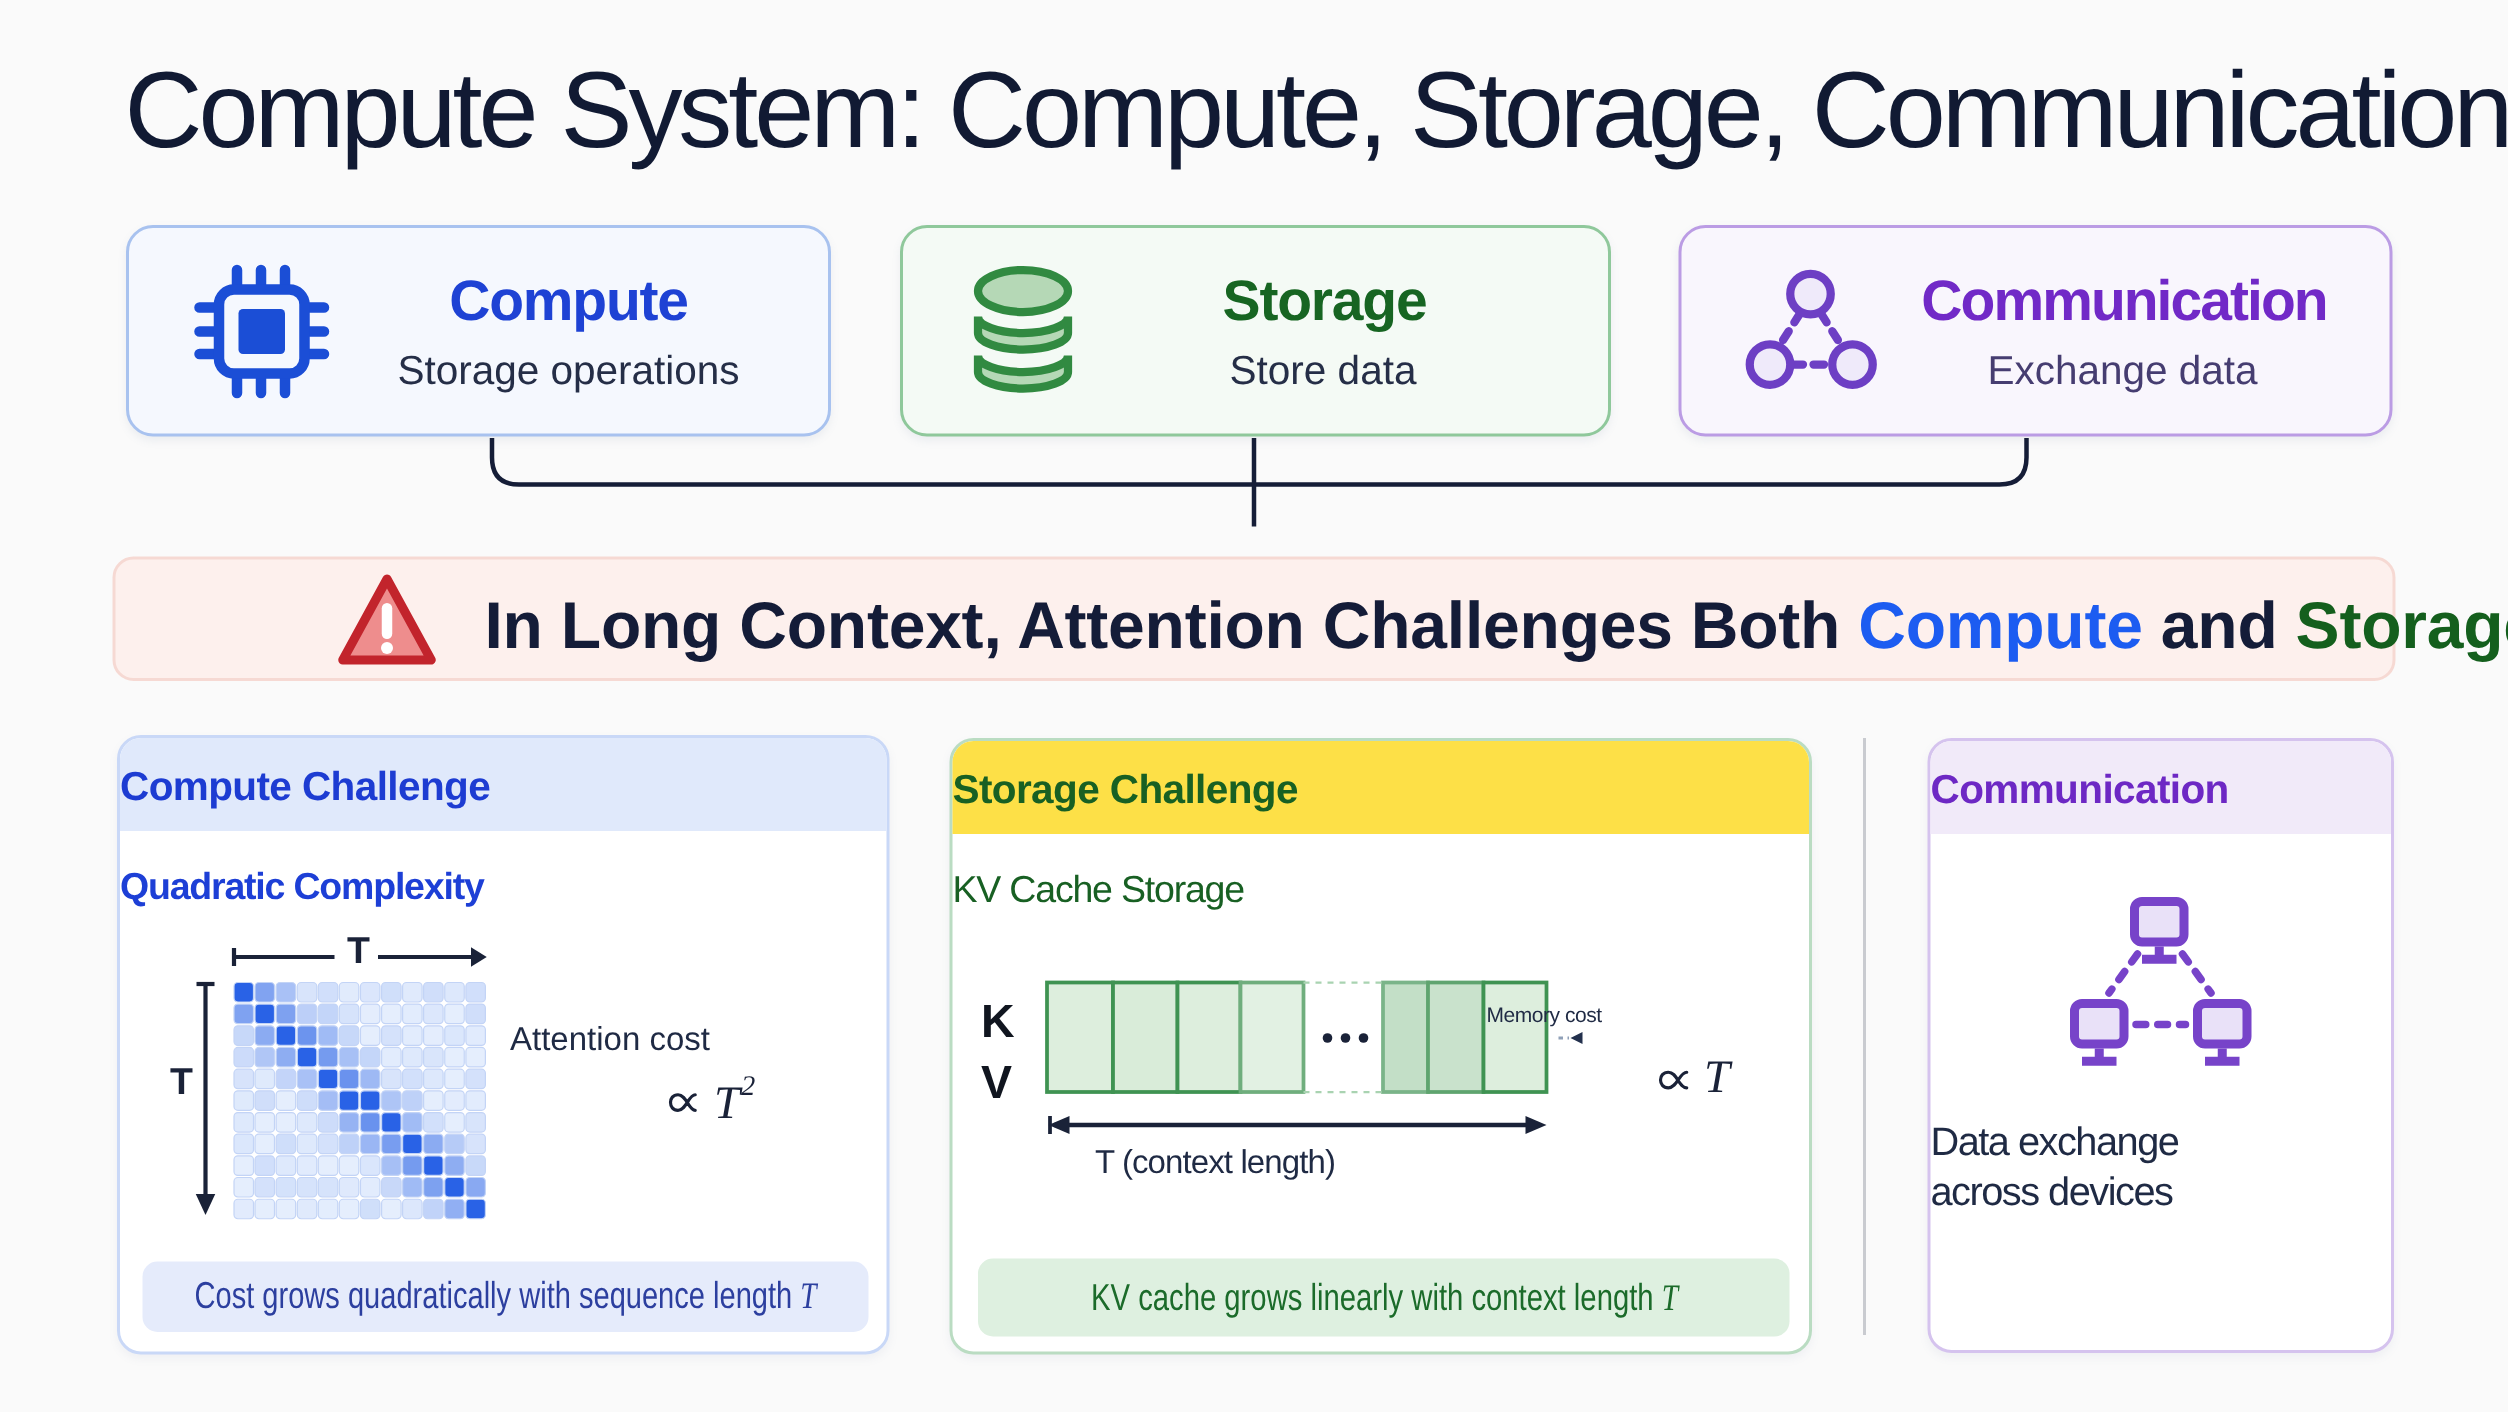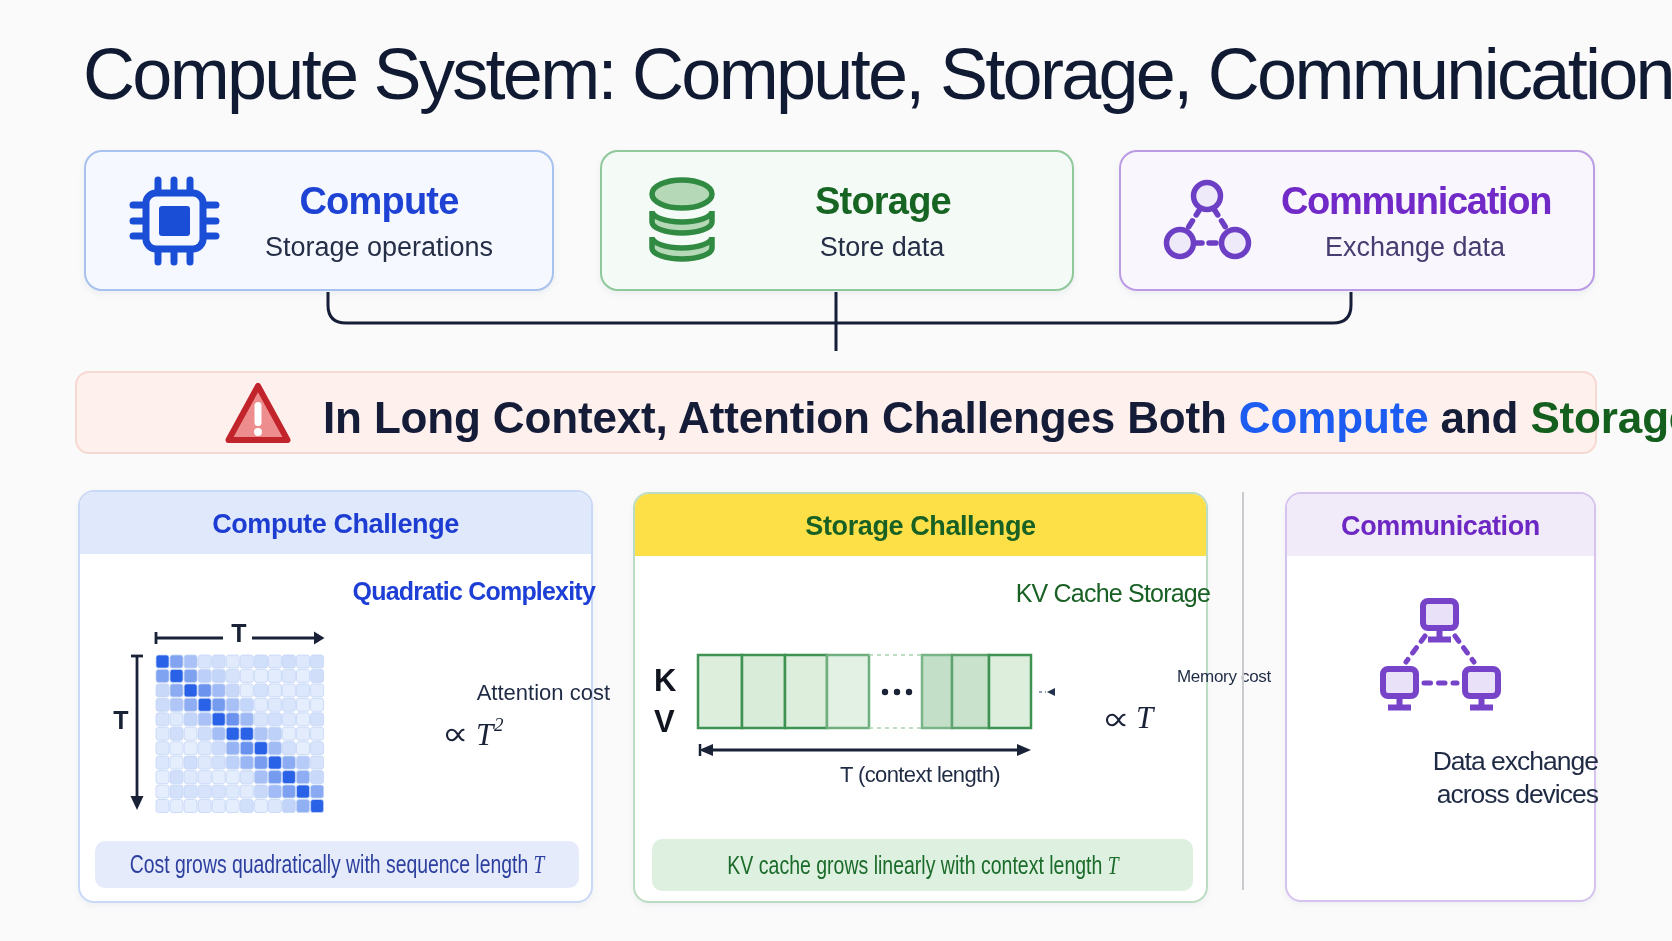--- a/index.html
+++ b/index.html
@@ -1,23 +1,23 @@
 <!DOCTYPE html>
 <html><head><meta charset="utf-8">
 <style>
 *{margin:0;padding:0;box-sizing:border-box}
 html,body{width:1672px;height:941px;overflow:hidden}
 body{position:relative;background:#fafafa;font-family:"Liberation Sans",sans-serif;color:#131c38}
 .abs{position:absolute}
-.ctr{text-align:right}
+.ctr{text-align:left}
 .topbox{position:absolute;top:150px;height:141px;border-radius:18px;border:2px solid;box-shadow:0 3px 6px rgba(110,125,160,0.10)}
 .bt{position:absolute;font-weight:bold;font-size:38px;line-height:38px;letter-spacing:-0.8px;white-space:nowrap;transform:translateX(-50%)}
 .bs{position:absolute;font-size:27px;line-height:27px;white-space:nowrap;transform:translateX(-50%);color:#252e47}
 .panel{position:absolute;background:#fff;border-radius:16px;border:2px solid;box-shadow:0 3px 6px rgba(110,125,160,0.08)}
-.phead{position:absolute;left:0;right:0;top:0;height:62px;border-radius:14px 14px 0 0;font-weight:bold;font-size:27px;line-height:64px;letter-spacing:-0.4px;text-align:center}
+.phead{position:absolute;left:0;right:0;top:0;height:62px;border-radius:14px 14px 0 0;font-weight:bold;font-size:27px;line-height:64px;letter-spacing:-0.4px;text-align:left}
 .pill{position:absolute;border-radius:10px;text-align:right;white-space:nowrap}
 .ser{font-family:"Liberation Serif",serif;font-style:italic}
 </style></head>
 <body>
 
 <div class="abs" style="left:878px;top:33px;transform:translateX(-50%);font-size:72px;font-weight:normal;letter-spacing:-2.7px;color:#111a33;white-space:nowrap">Compute System: Compute, Storage, Communication</div>
 
 <div class="topbox" style="left:84px;width:470px;background:#f5f8fe;border-color:#a8c2ef"></div>
 <div class="topbox" style="left:600px;width:474px;background:#f4faf5;border-color:#8fc89b"></div>
 <div class="topbox" style="left:1119px;width:476px;background:#f9f6fd;border-color:#bb9ce4"></div>
@@ -254,21 +254,21 @@
     <circle cx="274" cy="198" r="3.2" fill="#1a2238"></circle>
 
     <path d="M404,198 h7" stroke="#8fa0b8" stroke-width="2" stroke-dasharray="3,3"></path>
     <polygon points="420,194 420,202 412,198" fill="#23304d"></polygon>
 
     <path d="M68,256 H390" stroke="#1a2238" stroke-width="3"></path>
     <path d="M65,250 v12" stroke="#1a2238" stroke-width="2.5"></path>
     <polygon points="78,250 78,262 64,256" fill="#1a2238"></polygon>
     <polygon points="382,250 382,262 396,256" fill="#1a2238"></polygon>
   </svg>
-  <div class="abs ctr" style="left:356px;width:280px;top:172px;font-size:17px;line-height:21px;letter-spacing:-0.3px;color:#1f2a44">Memory cost</div>
+  <div class="abs ctr" style="left:356px;width:280px;top:172px;font-size:14px;line-height:21px;letter-spacing:-0.3px;color:#1f2a44">Memory cost</div>
   <svg class="abs" style="left:470px;top:219px" width="21" height="14" viewBox="0 0 21 14">
       <path d="M19.5,1.8 C14.6,1.8 13.2,12.2 7.2,12.2 C3.7,12.2 2,9.6 2,7 C2,4.4 3.7,1.8 7.2,1.8 C13.2,1.8 14,12.2 19.5,12.2" fill="none" stroke="#1a2238" stroke-width="2.1" stroke-linecap="round"></path>
     </svg>
   <span class="abs ser" style="left:501px;top:208px;font-size:31px;line-height:31px;color:#1a2238">T</span>
   <div class="abs ctr" style="left:95px;width:270px;top:269px;font-size:22px;line-height:24px;letter-spacing:-0.6px;color:#1f2a44">T (context length)</div>
   <div class="pill" style="left:17px;top:345px;width:541px;height:52px;line-height:52px;font-size:25px;background:#def0e0;color:#1b6b2a">
       <span style="position:absolute;left:50%;top:0;white-space:nowrap;transform:translateX(-50%) scaleX(0.78);transform-origin:center">KV cache grows linearly with context length <span class="ser">T</span></span>
     </div>
 </div>
 

